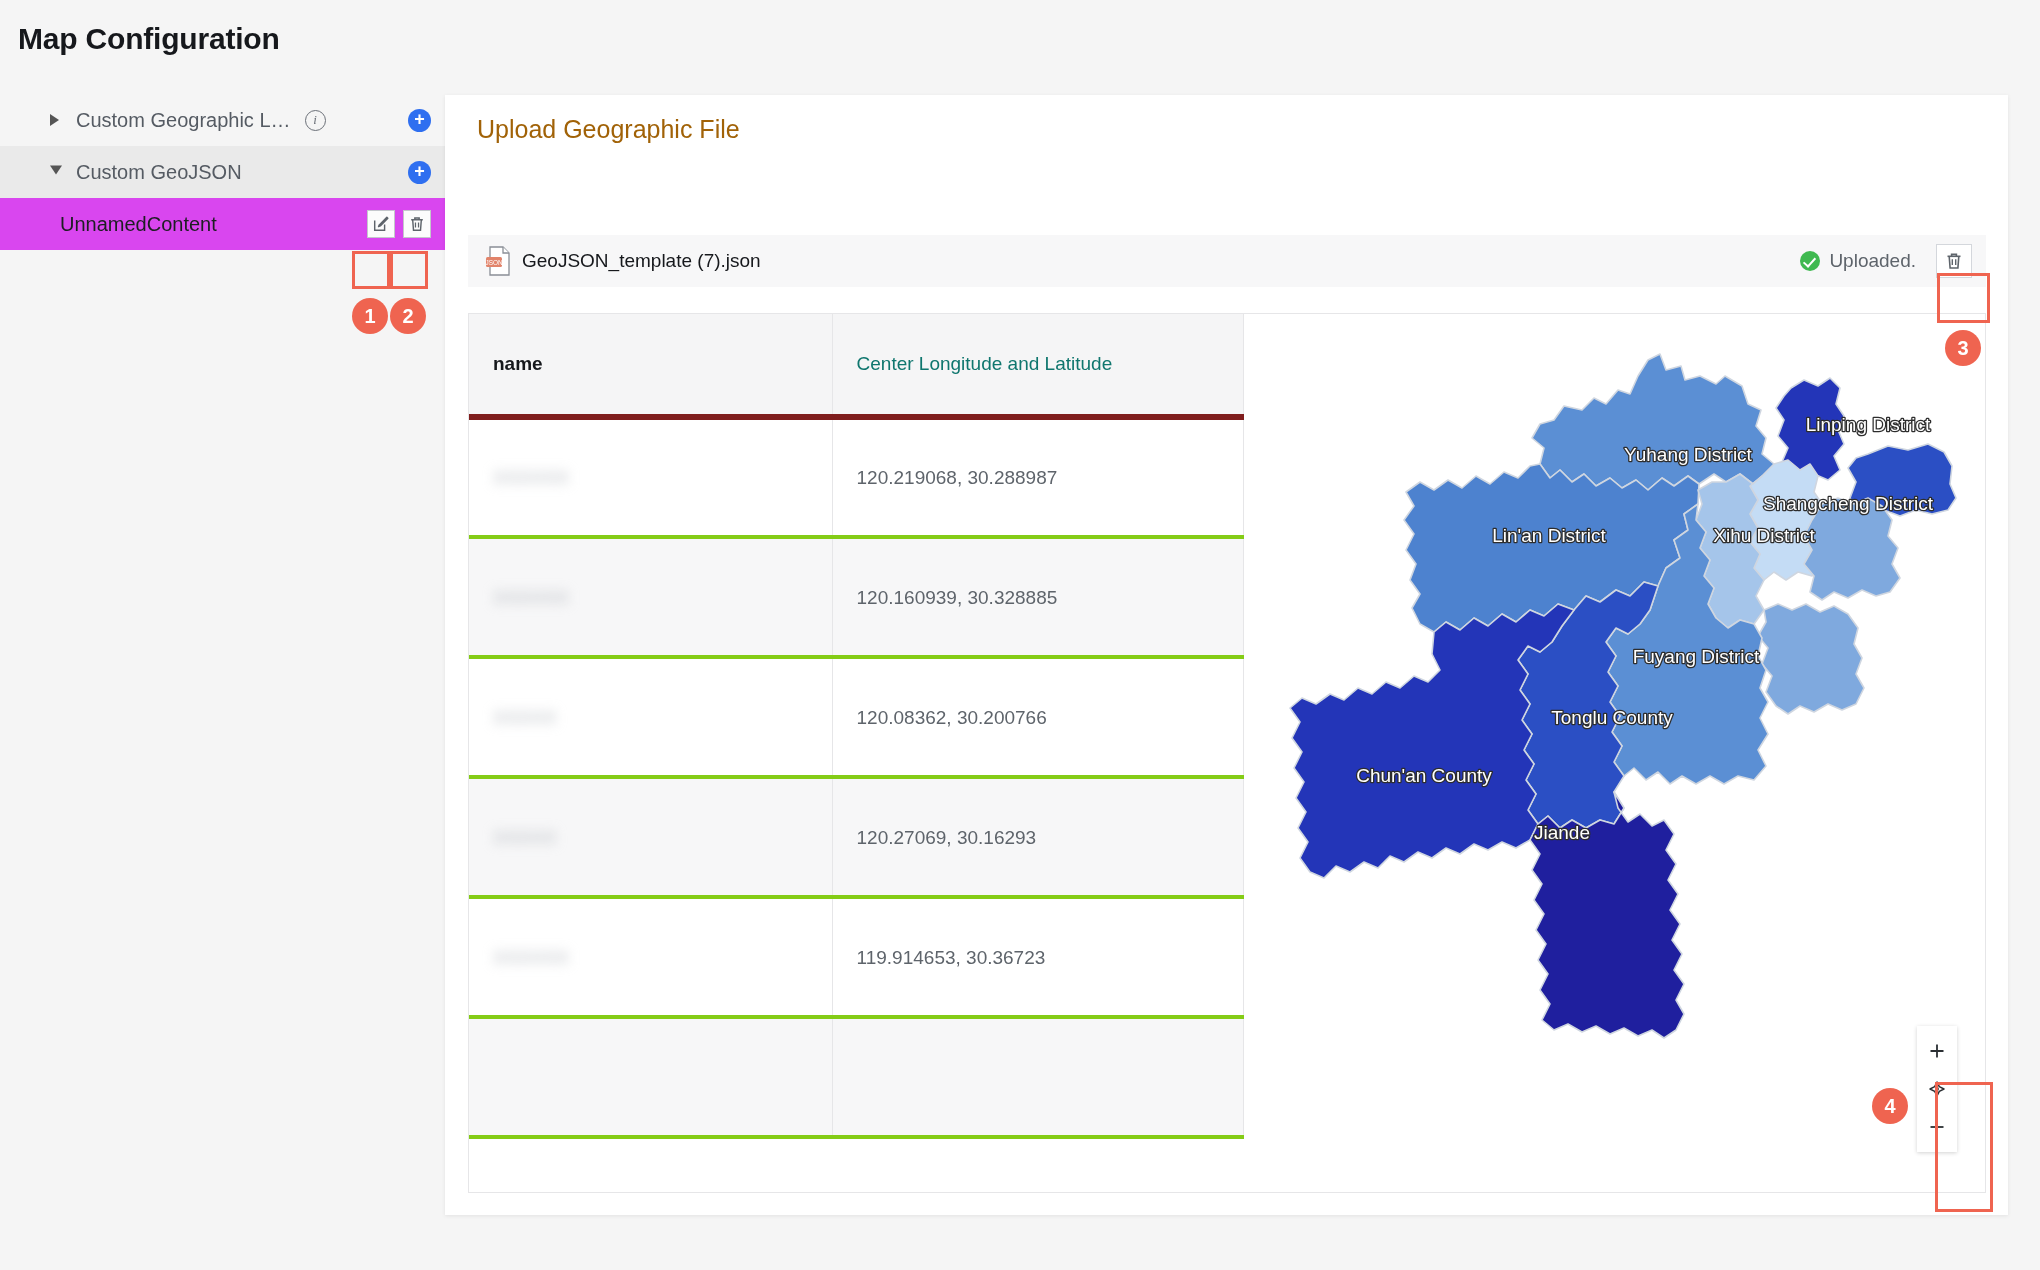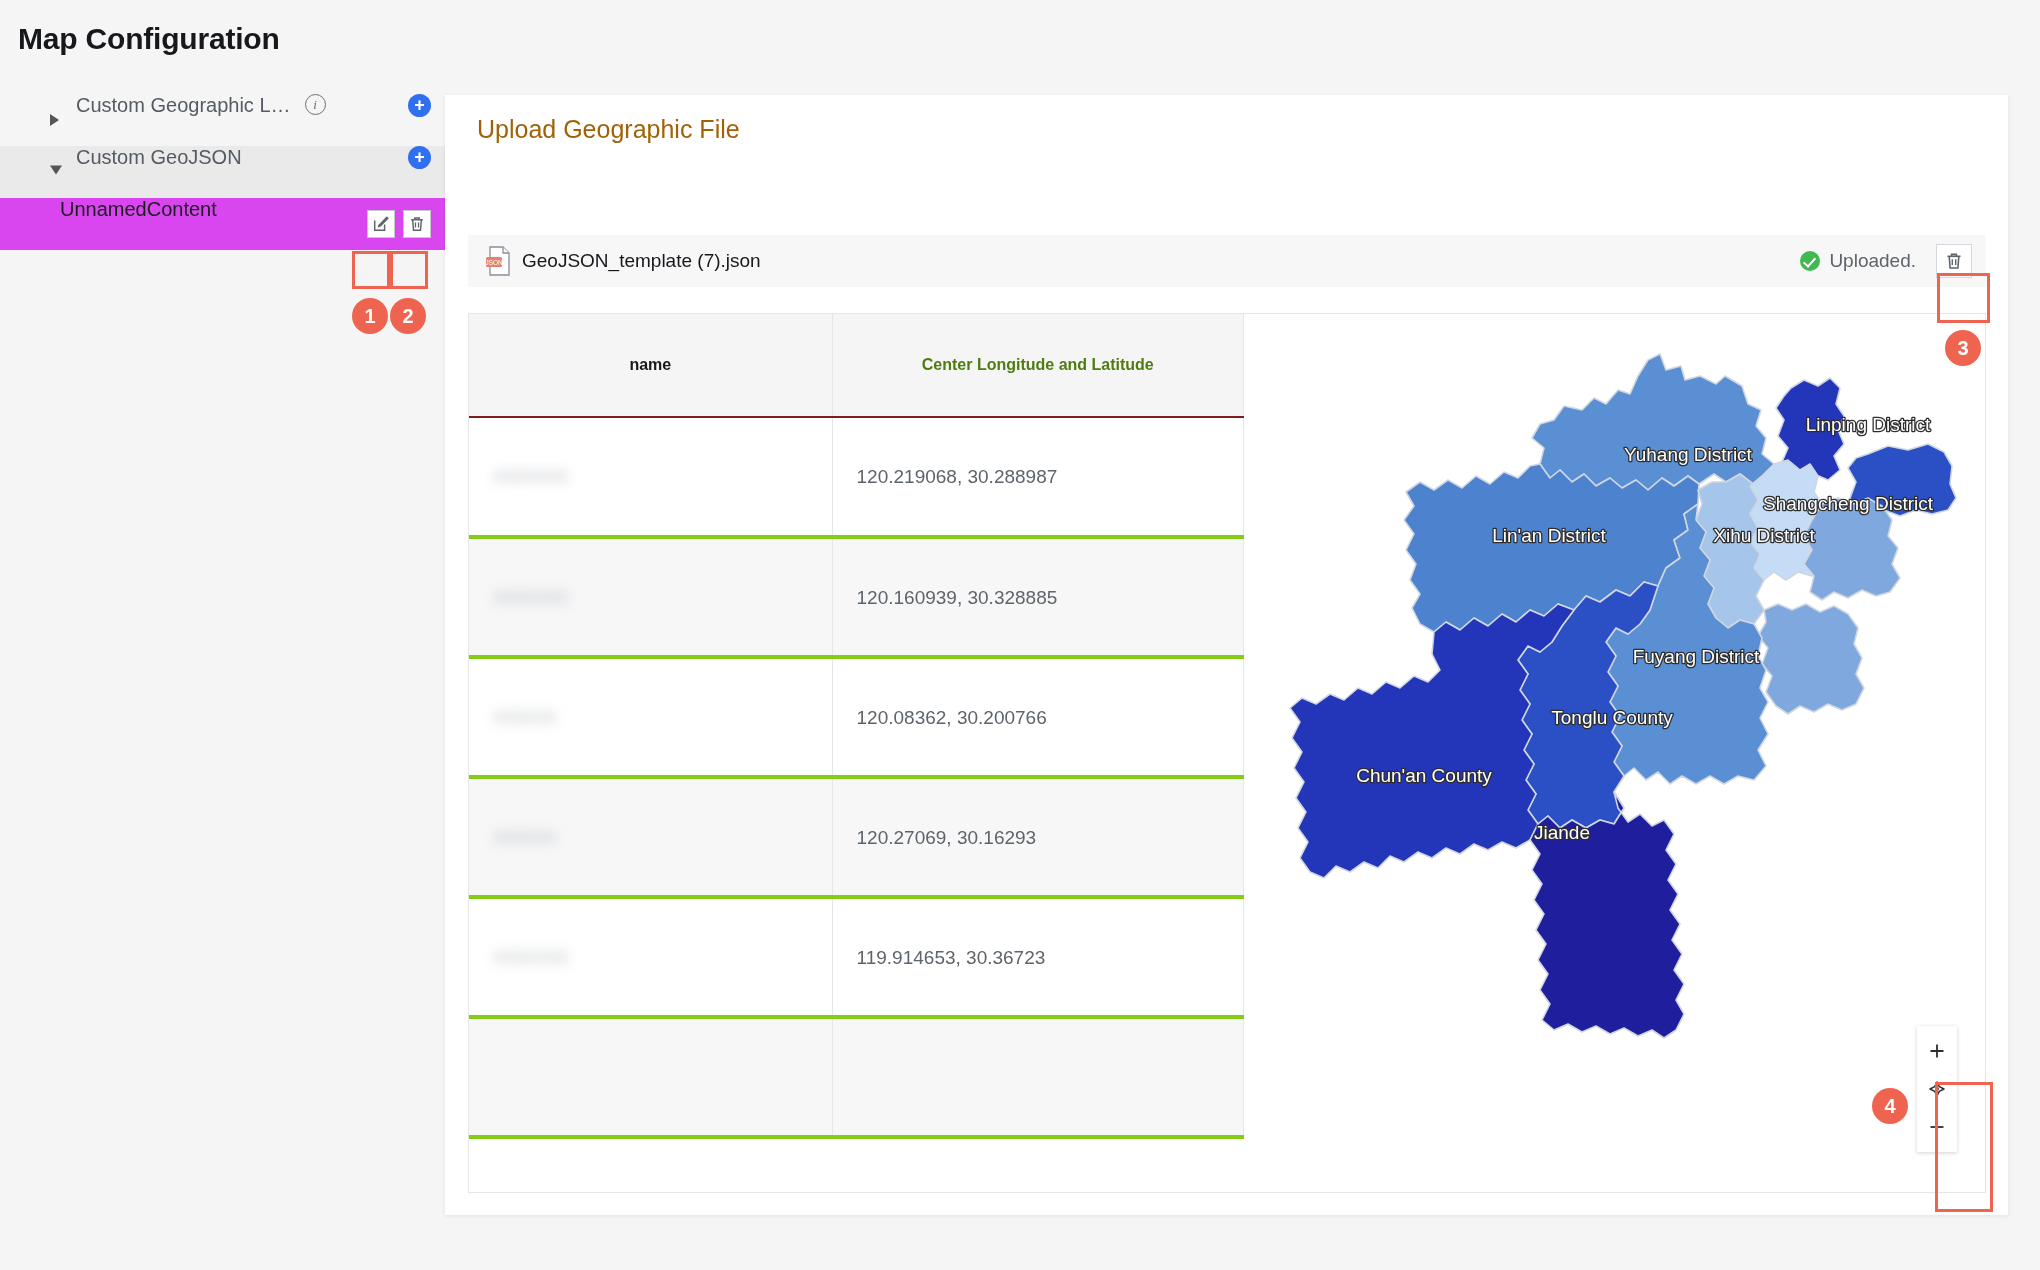--- a/index.html
+++ b/index.html
@@ -20,21 +20,21 @@
   }
 
   
   .sidebar {
     position: absolute; left: 0; top: 94px;
     width: 445px; height: 1176px;
     background: #f5f5f5;
   }
   .tree-row {
     position: relative;
-    display: flex; 
+    display: flex; align-items: center;
     height: 52px;
     padding-left: 48px; padding-right: 14px;
   }
   .tree-row.geojson { background: #eaeaea; }
   .tree-row.content {
     background: #d946ef;
     padding-left: 60px;
   }
   .caret {
     position: absolute; left: 50px; top: 50%;
@@ -158,30 +158,30 @@
   .table-wrap {
     position: absolute; left: 23px; top: 218px;
     width: 1518px; height: 880px;
     border: 1px solid #e6e6e8;
     overflow: hidden;
     background: #fff;
   }
   table.geo-table { border-collapse: collapse; width: 775px; table-layout: fixed; }
   table.geo-table th {
     background: #f5f5f6;
-    font-size: 16px; font-weight: bold; color: #16181c;
-    text-align: center;
+    font-size: 19px; font-weight: bold; color: #16181c;
+    text-align: left;
     padding: 20px 24px;
     height: 103px;
     vertical-align: middle;
     border-right: 1px solid #e6e6e8;
-    border-bottom: 2px solid #7f1d1d;
+    border-bottom: 6px solid #7f1d1d;
   }
   table.geo-table th.col-center {
-    font-weight: bold; color: #4d7c0f;
+    font-weight: normal; color: #0f766e;
   }
   table.geo-table td {
     font-size: 19px; color: #5e646b;
     padding: 16px 24px;
     height: 120px;
     vertical-align: middle;
     border-right: 1px solid #e6e6e8;
     border-bottom: 4px solid #84cc16;
     line-height: 31px;
   }

